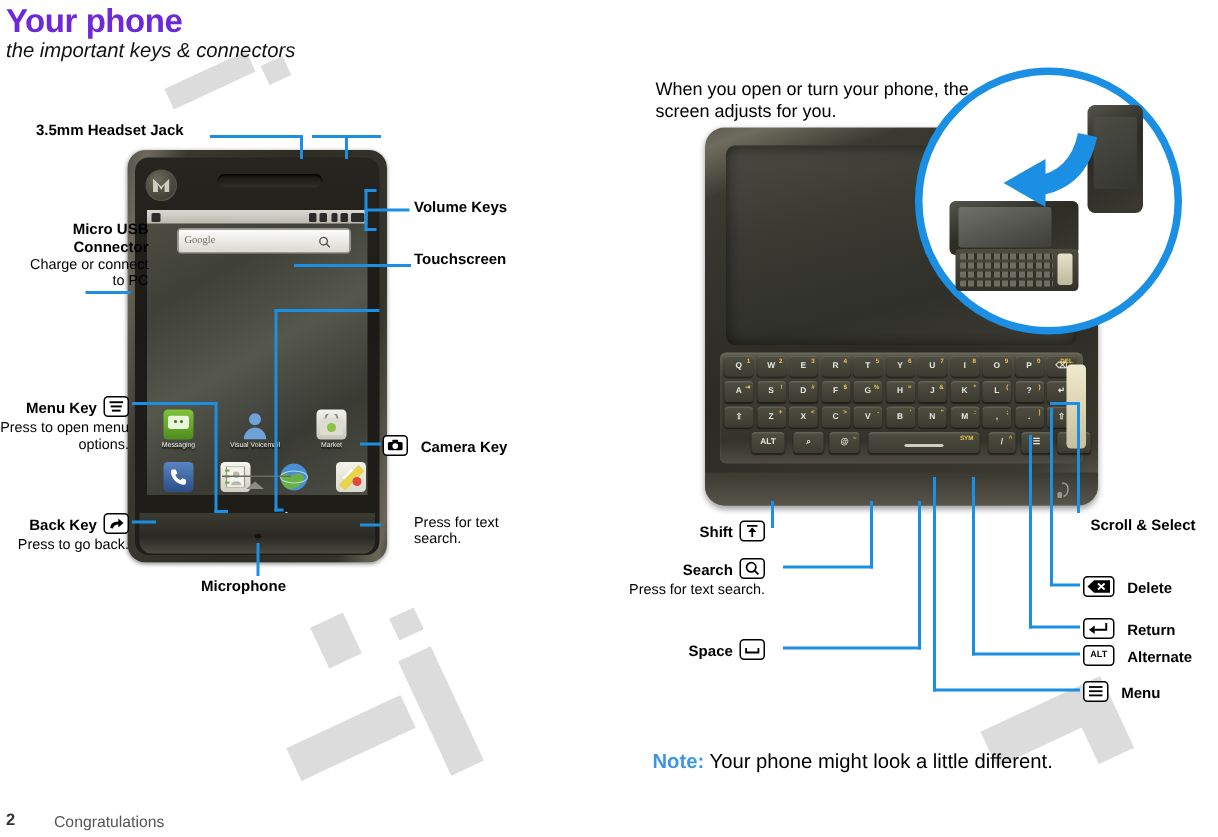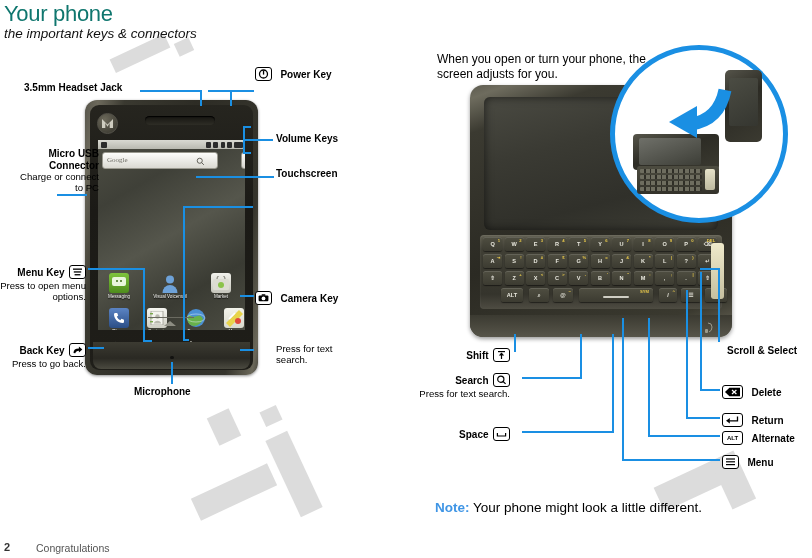--- a/index.html
+++ b/index.html
@@ -2,21 +2,21 @@
 <html><head>
 <meta charset="utf-8">
 <style>
   html,body{margin:0;padding:0;}
   body{
     width:812px;height:558px;background:#ffffff;position:relative;overflow:hidden;
     font-family:"Liberation Sans",sans-serif;color:#000;
   }
   .wm{position:absolute;background:#dcdcdc;pointer-events:none;}
   
-  #title{position:absolute;left:4px;top:1px;font-size:22px;font-weight:normal;color:#0f766e;letter-spacing:-0.3px;}
+  #title{position:absolute;left:4px;top:1px;font-size:22px;font-weight:bold;color:#6d28d9;letter-spacing:-0.3px;}
   #subtitle{position:absolute;left:4px;top:26px;font-size:13.5px;font-style:italic;color:#111;}
   
   .lbl-b{font-size:10px;font-weight:bold;color:#000;line-height:11.5px;}
   .lbl-n{font-size:9.6px;color:#000;line-height:11.3px;}
   .callout{position:absolute;}
   .r-align{text-align:right;}
   
   .ln{position:absolute;background:#1a8fe3;}
   .lnh{height:2px;}
   .lnv{width:2px;}
@@ -43,21 +43,21 @@
     transform:skewX(0deg);
     clip-path:polygon(0 100%,0 0,50% 60%,100% 0,100% 100%,70% 100%,70% 45%,50% 85%,30% 45%,30% 100%);
     background:#cfcdc0;border:0;}
   #p1-grille{position:absolute;left:60px;top:16px;width:70px;height:9px;border-radius:5px;
     background:linear-gradient(180deg,#151410,#2e2d26);box-shadow:inset 0 1px 1px #000;}
   #p1-screen{position:absolute;left:13px;top:40px;width:147px;height:190px;overflow:hidden;
     background:linear-gradient(150deg,#4e4e44 0%,#3f4038 25%,#55564c 50%,#3a3b33 75%,#4c4d43 100%);}
   #p1-status{position:absolute;left:0;top:0;width:100%;height:9px;
     background:linear-gradient(180deg,#d9d9d2,#b9b9b0);}
   .st-ic{position:absolute;top:1.5px;height:6px;background:#2b2b2b;border-radius:1px;}
-  #p1-search{position:absolute;left:4px;top:12px;width:158px;height:17px;text-align:right;}
+  #p1-search{position:absolute;left:20px;top:12px;width:158px;height:17px;text-align:right;}
   #p1-searchbox{position:absolute;left:0;top:0;width:116px;height:17px;border-radius:3px;
     background:linear-gradient(180deg,#fdfdfb,#dad9d2);border:1px solid #9a998f;box-sizing:border-box;}
   #p1-searchbox span{position:absolute;left:4px;top:3px;font-size:7px;color:#6d6c64;font-family:"Liberation Serif",serif;}
   #p1-mic{position:absolute;right:0;top:0;width:19px;height:17px;border-radius:3px;
     background:linear-gradient(180deg,#fdfdfb,#d6d5ce);border:1px solid #9a998f;box-sizing:border-box;}
   .appicon{position:absolute;width:20px;height:20px;border-radius:3px;}
   .applbl{position:absolute;width:34px;text-align:center;font-size:4.6px;color:#f2f2ee;
     text-shadow:0 1px 1px #000;line-height:6px;}
   #p1-dockline{position:absolute;left:50px;bottom:12px;width:46px;height:0;border-top:1px solid #6a6a60;}
   #p1-handle{position:absolute;left:66px;bottom:4px;width:0;height:0;
@@ -301,29 +301,20 @@
   <div class="lbl-n">Press to go back.</div>
 </div>
 <div class="ln lnh" style="left:88px;top:347px;width:16px;"></div>
 
 <div class="callout" style="left:134px;top:386px;">
   <div class="lbl-b">Microphone</div>
 </div>
 <div class="ln lnv" style="left:171px;top:362px;height:22px;"></div>
 
 <div class="callout" style="left:255px;top:64px;">
-  <div>
-    <span class="kbox">
-      <svg width="15" height="12" viewBox="0 0 15 12">
-        <circle cx="7.5" cy="6" r="4" fill="none" stroke="#000" stroke-width="1.3"></circle>
-        <rect x="6.9" y="2.6" width="1.3" height="4" fill="#000"></rect>
-      </svg>
-    </span>
-    <span class="lbl-b" style="margin-left:4px;">Power Key</span>
-  </div>
 </div>
 <div class="ln lnh" style="left:232px;top:90px;width:22px;"></div>
 
 <div class="callout" style="left:276px;top:133px;">
   <div class="lbl-b">Volume Keys</div>
 </div>
 <div class="ln lnv" style="left:243px;top:126px;height:28px;"></div>
 <div class="ln lnh" style="left:243px;top:126px;width:8px;"></div>
 <div class="ln lnh" style="left:243px;top:152px;width:8px;"></div>
 <div class="ln lnh" style="left:243px;top:139px;width:30px;"></div>

